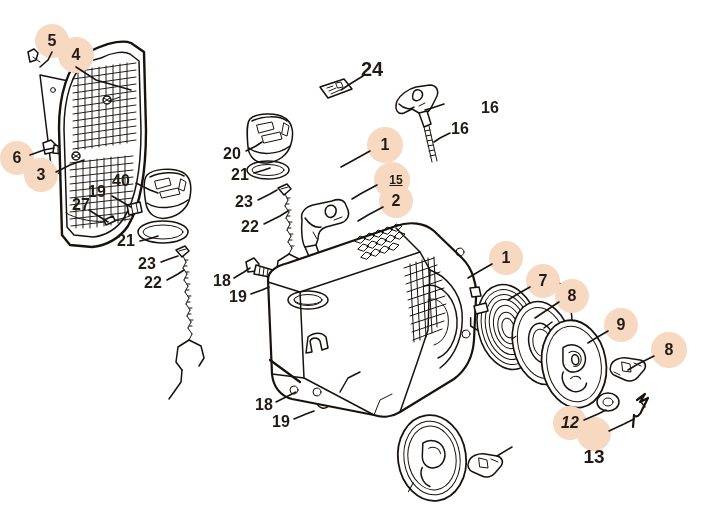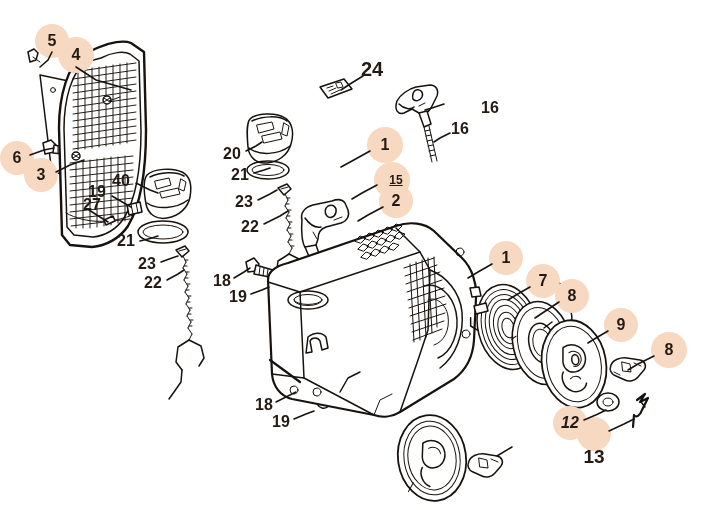--- a/index.html
+++ b/index.html
@@ -444,21 +444,21 @@
       <path d="M 609 431 L 624 424 L 634 419" class="leader"></path>
     </svg>
 
   <div id="numbers">
       <div class="callout-num" style="left: 52px; top: 41px; font-size: 16px;">5</div>
       <div class="callout-num" style="left: 76px; top: 55px; font-size: 16px;">4</div>
       <div class="callout-num" style="left: 17px; top: 158px; font-size: 16px;">6</div>
       <div class="callout-num" style="left: 41px; top: 175px; font-size: 16px;">3</div>
       <div class="callout-num" style="left: 121px; top: 181px; font-size: 16px;">40</div>
       <div class="callout-num" style="left: 97px; top: 192px; font-size: 16px;">19</div>
-      <div class="callout-num" style="left: 92px; top: 205px; font-size: 16px;">27</div>
+      <div class="callout-num" style="left: 81px; top: 205px; font-size: 16px;">27</div>
       <div class="callout-num" style="left: 126px; top: 241px; font-size: 16px;">21</div>
       <div class="callout-num" style="left: 147px; top: 264px; font-size: 16px;">23</div>
       <div class="callout-num" style="left: 153px; top: 283px; font-size: 16px;">22</div>
       <div class="callout-num" style="left: 232px; top: 154px; font-size: 16px;">20</div>
       <div class="callout-num" style="left: 240px; top: 175px; font-size: 16px;">21</div>
       <div class="callout-num" style="left: 244px; top: 202px; font-size: 16px;">23</div>
       <div class="callout-num" style="left: 250px; top: 227px; font-size: 16px;">22</div>
       <div class="callout-num" style="left: 372px; top: 69px; font-size: 20px;">24</div>
       <div class="callout-num" style="left: 454px; top: 108px; font-size: 16px; margin-left: 36px;">16</div>
       <div class="callout-num" style="left: 460px; top: 129px; font-size: 16px;">16</div>

